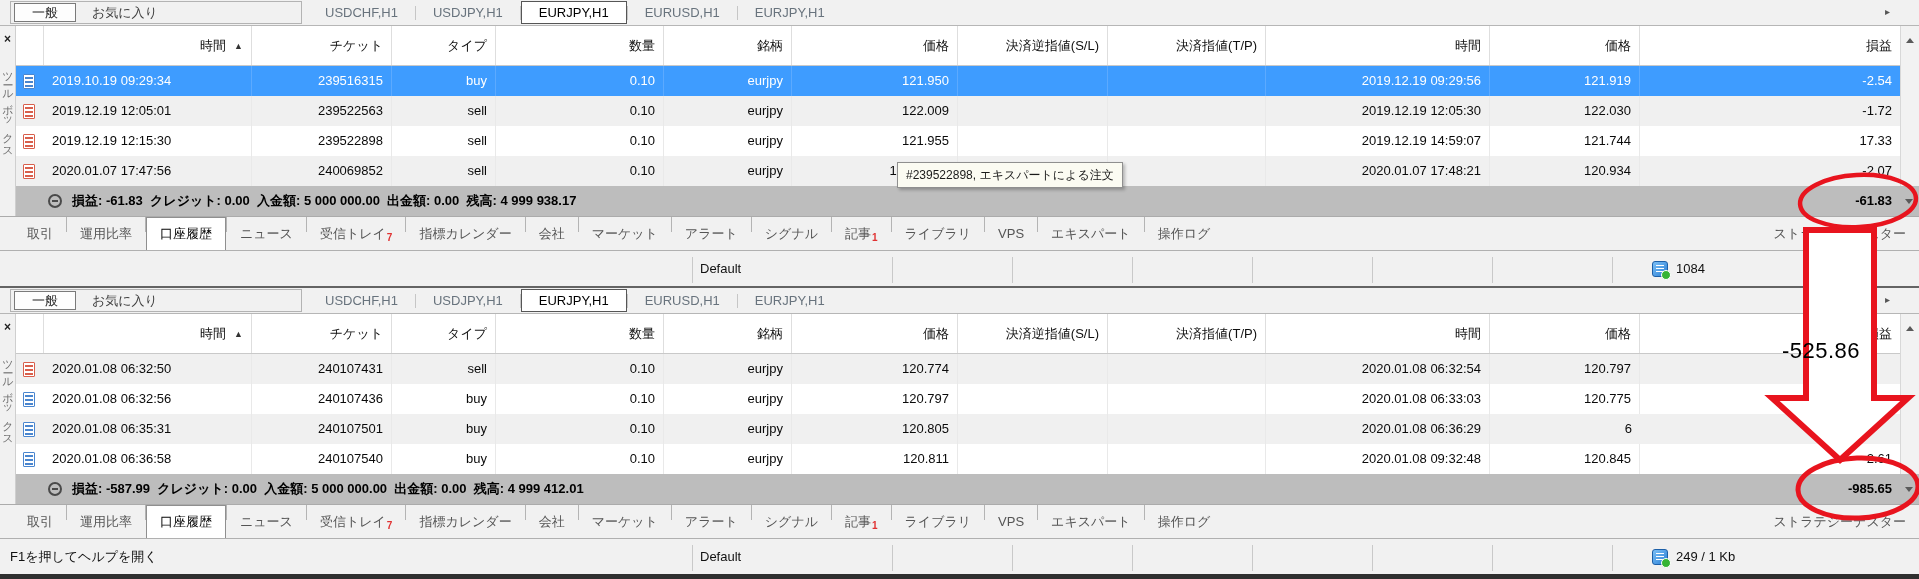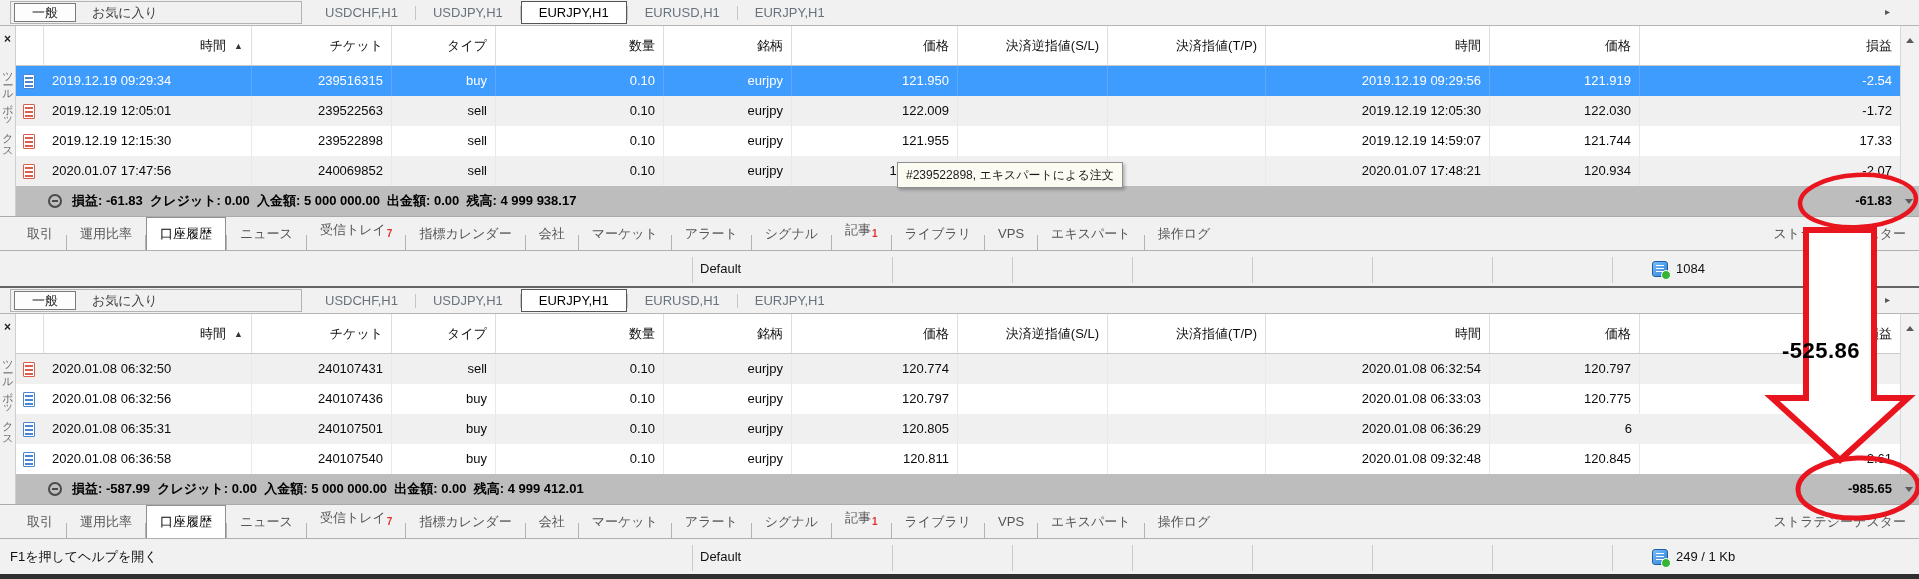--- a/index.html
+++ b/index.html
@@ -62,21 +62,21 @@
   
   .summary{position:absolute;top:186px;left:16px;width:1903px;height:30px;background:#bdbdbd;font-size:13px;font-weight:bold;color:#000}
   .minuscircle{position:absolute;left:32px;top:8px;width:14px;height:14px;border:2px solid #4a4a4a;border-radius:50%}
   .minuscircle::after{content:"";position:absolute;left:2px;right:2px;top:4px;height:2px;background:#4a4a4a}
   .sumtext{position:absolute;left:56px;line-height:30px;white-space:pre}
   .sumtotal{position:absolute;right:27px;line-height:30px}
   .summary .tri.down{left:auto;right:6px;top:13px}
 
   
   .tabbar{position:absolute;top:216px;left:0;width:1919px;height:34px;background:#f1f1f1;border-top:1px solid #ababab;
-          display:flex;align-items:flex-end;padding-left:14px}
+          display:flex;align-items:flex-start;padding-left:14px}
   .tbtab{padding:0 13px;font-size:13px;color:#555;line-height:33px;white-space:nowrap}
   .tbtab.active{background:#fff;border:1px solid #8f8f8f;border-bottom:none;color:#000;height:33px;line-height:31px}
   .tbsep{width:1px;height:15px;background:#b4b4b4}
   .badge{color:#e03131;font-size:10px;font-weight:bold;margin-left:1px;vertical-align:-3px}
   .st-label{position:absolute;right:13px;top:0;line-height:33px;font-size:13px;color:#555}
 
   
   .statusrow{position:absolute;top:250px;left:0;width:1919px;height:38px;background:#f1f1f1;border-top:1px solid #b0b0b0}
   #panelA .statusrow{border-bottom:2px solid #646464}
   .sdivider{position:absolute;top:6px;width:1px;height:26px;background:#c9c9c9}
@@ -88,21 +88,21 @@
          background:repeating-linear-gradient(to bottom,#fff 0 1px,rgba(0,0,0,0) 1px 3px)}
   .sconn::after{content:"";position:absolute;right:-4px;bottom:-4px;width:8px;height:8px;background:#35b435;border:1px solid #fff;border-radius:50%}
   .scount{position:absolute;left:1676px;line-height:36px;font-size:13px;color:#111}
 
   
   .tooltip{position:absolute;left:897px;top:162px;height:26px;background:#fbfbf2;border:1px solid #8f8f8f;
            box-shadow:2px 2px 3px rgba(0,0,0,.25);font-size:12px;line-height:24px;padding:0 8px;color:#1a1a1a;z-index:30;white-space:nowrap}
 
   
   .anno-svg{position:absolute;left:0;top:0;width:1919px;height:579px;z-index:50;pointer-events:none}
-  .anno-label{position:absolute;right:59px;top:338px;z-index:51;font-size:22px;font-weight:bold;color:#000;pointer-events:none;letter-spacing:.5px}
+  .anno-label{position:absolute;right:59px;top:338px;z-index:51;font-size:22px;font-weight:normal;color:#000;pointer-events:none;letter-spacing:.5px}
   .darkstrip{position:absolute;left:0;top:574px;width:1919px;height:5px;background:#2f2f2f;z-index:40}
 </style>
 </head>
 <body>
 
 <div class="panel" id="panelA">
   <div class="tabstrip">
     <div class="genbox">
       <div class="genbtn">一般</div>
       <div class="favlabel">お気に入り</div>
@@ -132,21 +132,21 @@
       <div class="hcell">決済指値(T/P)</div>
       <div class="hcell">時間</div>
       <div class="hcell">価格</div>
       <div class="hcell nob">損益</div>
     </div>
   <div class="rows">
       <div class="trow selected">
         <div class="cell c-icon">
           <span class="doc blue"></span>
         </div>
-        <div class="cell left">2019.12.19 09:29:34</div>
+        <div class="cell left">2019.10.19 09:29:34</div>
         <div class="cell">239516315</div>
         <div class="cell">buy</div>
         <div class="cell">0.10</div>
         <div class="cell">eurjpy</div>
         <div class="cell">121.950</div>
         <div class="cell"></div>
         <div class="cell"></div>
         <div class="cell">2019.12.19 09:29:56</div>
         <div class="cell">121.919</div>
         <div class="cell nob">-2.54</div>

